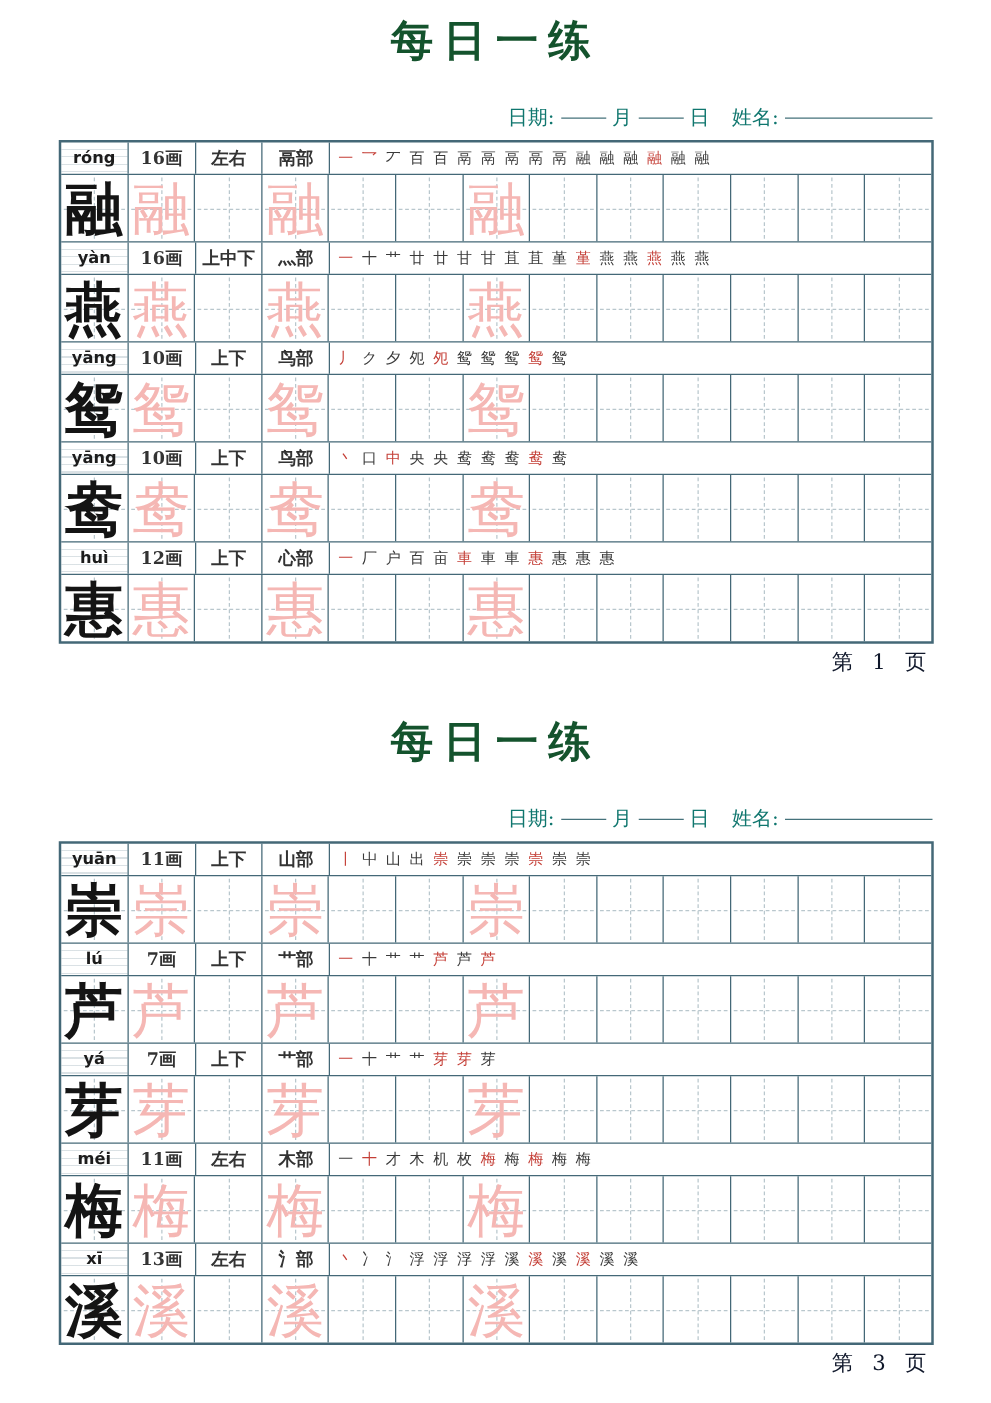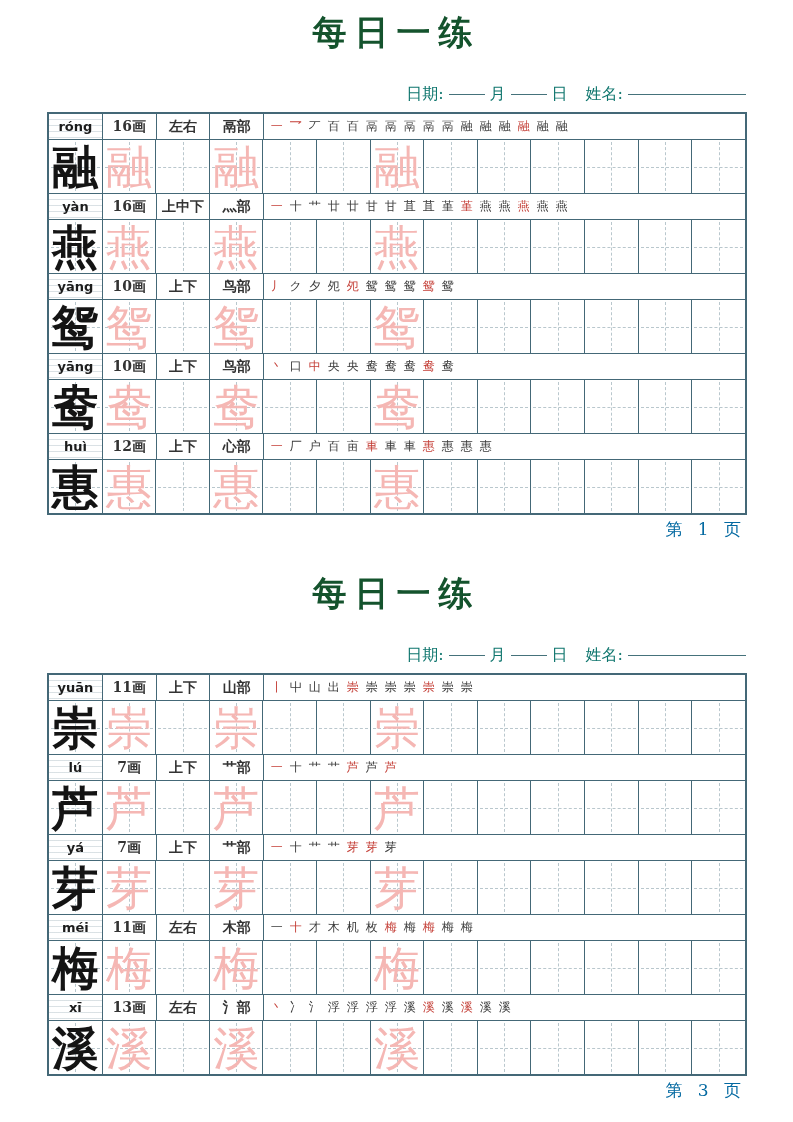--- a/index.html
+++ b/index.html
@@ -63,21 +63,21 @@
   .pcell::after {
     content:""; position:absolute; top:2px; bottom:2px; left:50%;
     border-left:1px dashed #b9c7cd;
   }
   .glyph { font-size:46px; line-height:1; z-index:1; }
   .g-black { color:#141414; font-weight:bold; }
   .g-pink { color:#f5b7b4; }
 
   .page-footer {
     position:absolute; top:518px; right:47px;
-    color:#0369a1; font-size:17px; letter-spacing:5px;
+    color:#0f172a; font-size:17px; letter-spacing:5px;
   }
 </style>
 </head>
 <body>
 
 <div class="page" style="top:0">
   <div class="page-title">每日一练</div>
   <div class="date-line">
     <span>日期:</span>
     <span class="blank short"></span>

